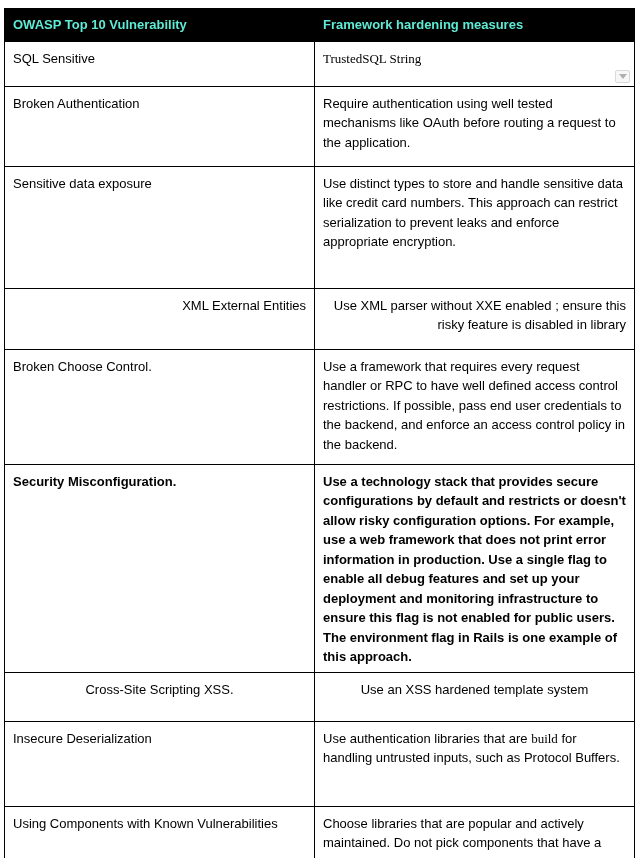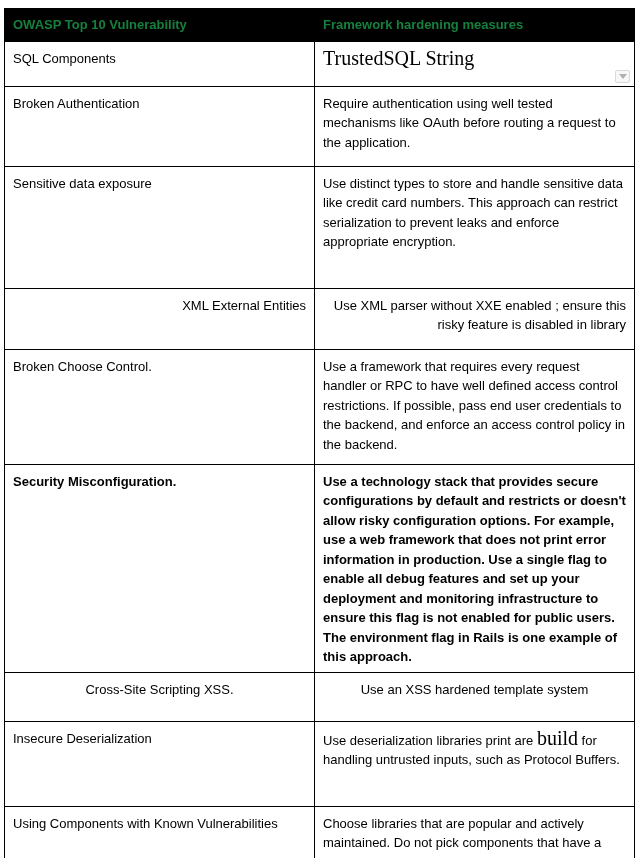--- a/index.html
+++ b/index.html
@@ -32,41 +32,41 @@
     text-align: left;
     font-size: 13px;
     line-height: 19.5px;
     color: #000000;
     padding: 7px 8px 5px 8px;
     word-wrap: break-word;
     overflow: hidden;
   }
   .vuln-table thead th {
     background: #000000;
-    color: #15803d;
+    color: #5eead4;
     font-weight: bold;
     height: 14px;
     padding: 6px 8px;
     vertical-align: middle;
   }
   
   tbody tr:nth-child(1)  td { height: 32px; }
   tbody tr:nth-child(2)  td { height: 67px; }
   tbody tr:nth-child(3)  td { height: 109px; }
   tbody tr:nth-child(4)  td { height: 48px; text-align: right; }
   tbody tr:nth-child(5)  td { height: 102px; }
   tbody tr:nth-child(6)  td { height: 190px; font-weight: bold; }
   tbody tr:nth-child(7)  td { height: 36px; text-align: center; }
   tbody tr:nth-child(8)  td { height: 72px; }
   tbody tr:nth-child(9)  td { height: 81px; }
   tbody tr:nth-child(10) td { height: 67px; }
 
   .serif {
     font-family: "Liberation Serif", serif;
-    font-size: 20px;
+    font-size: 13px;
   }
   
   .marker {
     position: absolute;
     left: 615px;
     top: 70px;
     width: 15px;
     height: 13px;
     background: #f7f7f7;
     border: 1px solid #d9d9d9;
@@ -97,21 +97,21 @@
       <col class="c2">
     </colgroup>
     <thead>
       <tr>
         <th>OWASP Top 10 Vulnerability</th>
         <th>Framework hardening measures</th>
       </tr>
     </thead>
     <tbody>
         <tr>
-          <td>SQL Components</td>
+          <td>SQL Sensitive</td>
           <td><span class="serif">TrustedSQL String</span></td>
         </tr>
         <tr>
           <td>Broken Authentication</td>
           <td><span>Require authentication using well tested mechanisms like OAuth before routing a request to the application.</span></td>
         </tr>
         <tr>
           <td>Sensitive data exposure</td>
           <td><span>Use distinct types to store and handle sensitive data like credit card numbers. This approach can restrict serialization to prevent leaks and enforce appropriate encryption.</span></td>
         </tr>
@@ -126,21 +126,21 @@
         <tr>
           <td>Security Misconfiguration.</td>
           <td><span>Use a technology stack that provides secure configurations by default and restricts or doesn't allow risky configuration options. For example, use a web framework that does not print error information in production. Use a single flag to enable all debug features and set up your deployment and monitoring infrastructure to ensure this flag is not enabled for public users. The environment flag in Rails is one example of this approach.</span></td>
         </tr>
         <tr>
           <td>Cross-Site Scripting XSS.</td>
           <td><span>Use an XSS hardened template system</span></td>
         </tr>
         <tr>
           <td>Insecure Deserialization</td>
-          <td><span>Use deserialization libraries print are </span><span class="serif">build</span><span> for handling untrusted inputs, such as Protocol Buffers.</span></td>
+          <td><span>Use authentication libraries that are </span><span class="serif">build</span><span> for handling untrusted inputs, such as Protocol Buffers.</span></td>
         </tr>
         <tr>
           <td>Using Components with Known Vulnerabilities</td>
           <td><span>Choose libraries that are popular and actively maintained. Do not pick components that have a history of unfixed or slowly fixed security issues.</span></td>
         </tr>
       </tbody>
   </table>
 
   <div class="marker" title="">
     <span class="marker-triangle"></span>

